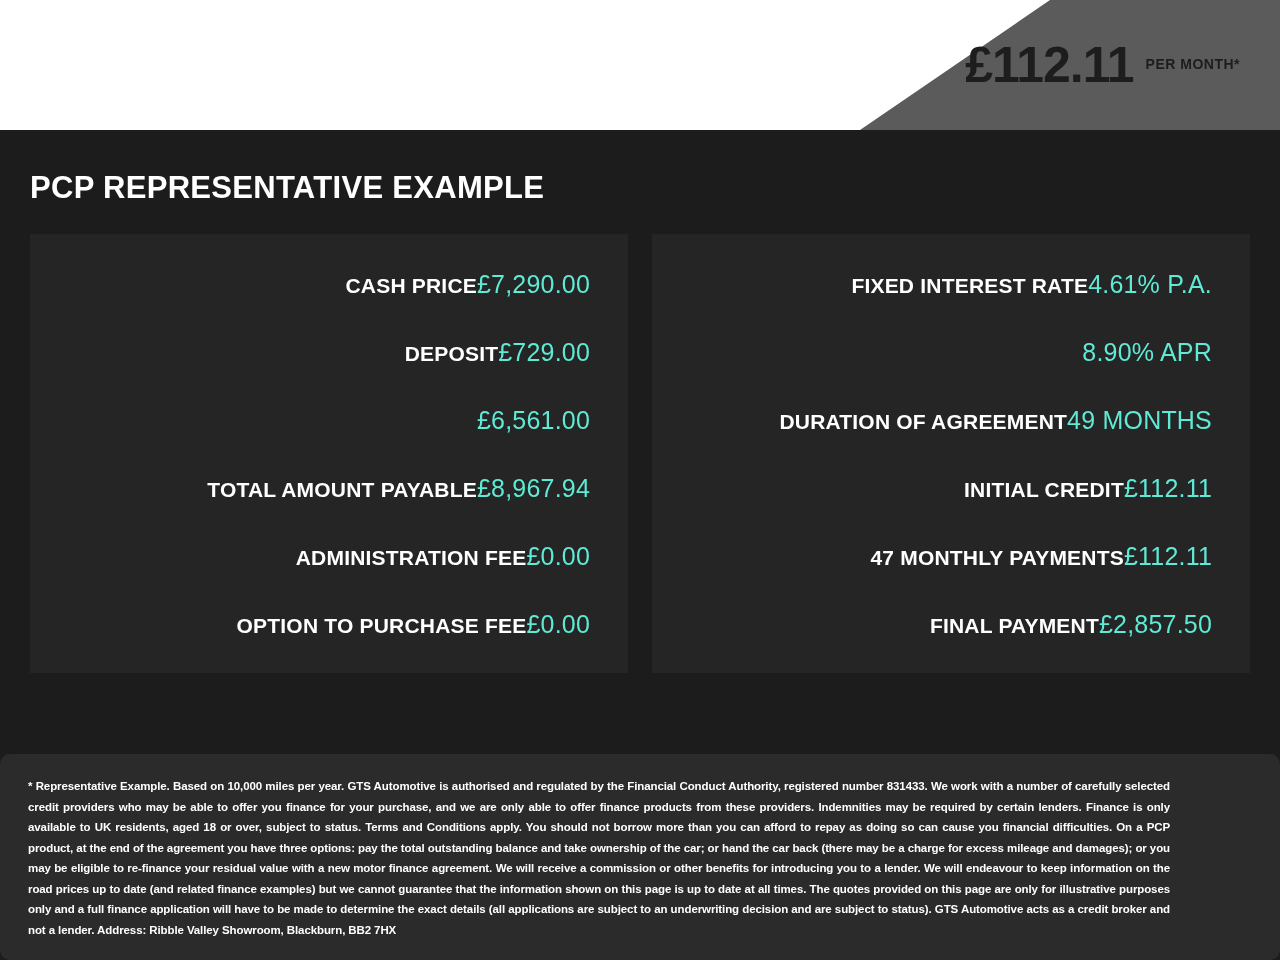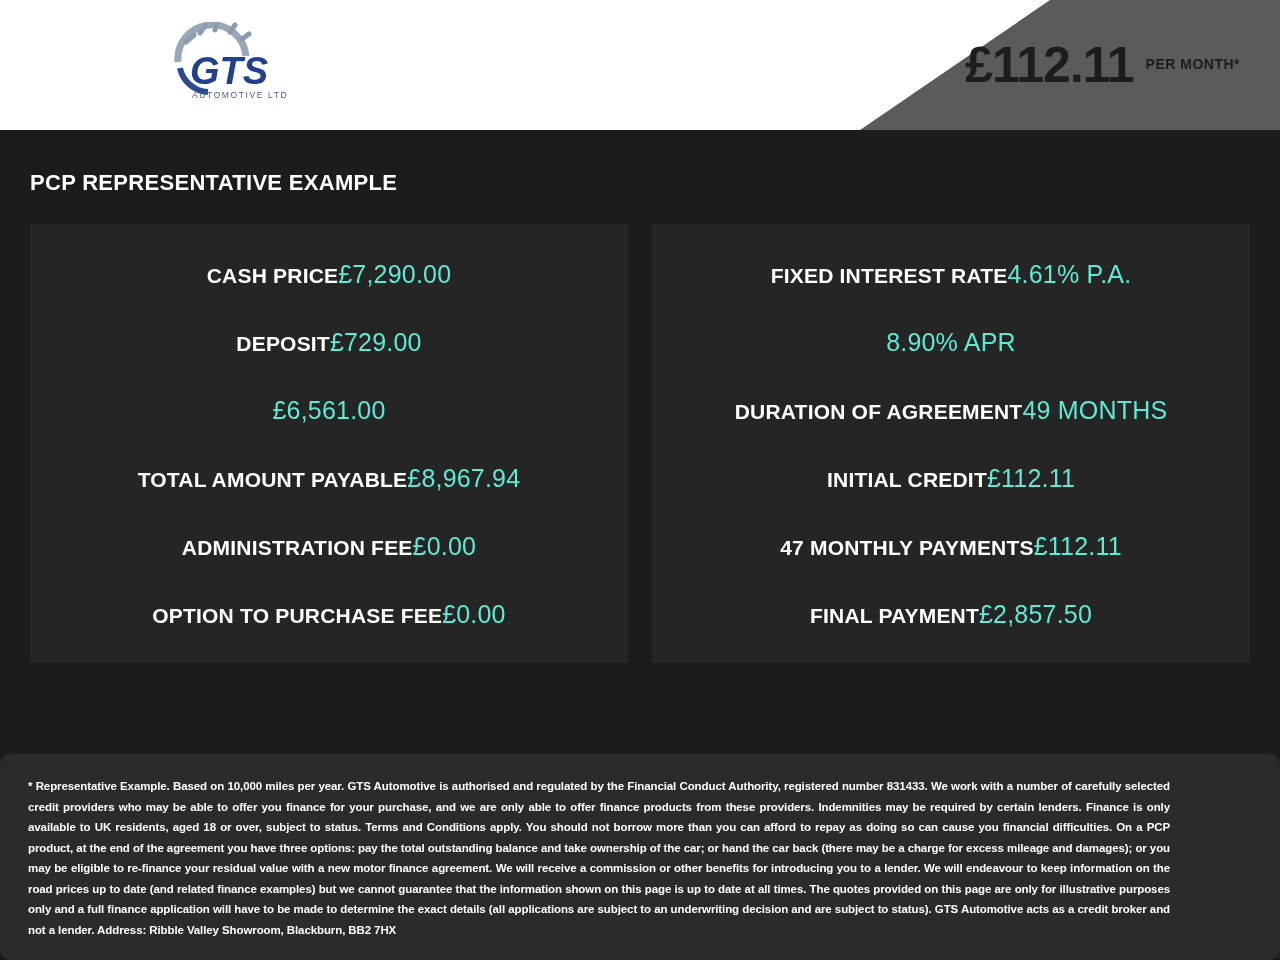--- a/index.html
+++ b/index.html
@@ -59,40 +59,40 @@
 
   
   .body {
     position: relative;
     width: 1280px;
     height: 830px;
     background: #1c1c1c;
   }
   .page-title {
     color: #ffffff;
-    font-size: 22px;
+    font-size: 31px;
     font-weight: bold;
     letter-spacing: 0.3px;
     padding: 40px 0 0 30px;
   }
 
   .panels {
     display: flex;
     gap: 24px;
     padding: 28px 30px 0 30px;
   }
   .panel {
     flex: 1;
     background: #252525;
     padding: 36px 38px 30px 38px;
   }
   .row {
     display: flex;
     align-items: baseline;
-    justify-content: center;
+    justify-content: flex-end;
     margin-bottom: 39px;
   }
   .row:last-child { margin-bottom: 4px; }
   .row-label {
     color: #ffffff;
     font-size: 21px;
     font-weight: bold;
     letter-spacing: 0.2px;
     white-space: nowrap;
   }
@@ -122,31 +122,20 @@
     text-align: justify;
     letter-spacing: -0.1px;
   }
 </style>
 </head>
 <body>
 
 <div class="header">
   <div class="header-dark"></div>
 
-  <div class="logo">
-    <svg width="130" height="86" viewBox="0 0 130 86" xmlns="http://www.w3.org/2000/svg">
-      <g>
-        <path d="M18 40 A34 34 0 0 1 86 34" fill="none" stroke="#9aa7b8" stroke-width="7"></path>
-        <path d="M26 20 L34 13 M40 11 L45 4 M55 8 L57 0 M70 10 L75 3 M82 17 L89 12" stroke="#8d9bae" stroke-width="5" stroke-linecap="round"></path>
-        <path d="M20 46 A30 30 0 0 0 48 70" fill="none" stroke="#2b4a8f" stroke-width="6"></path>
-        <text x="30" y="62" font-family="Liberation Sans, sans-serif" font-size="38" font-weight="bold" font-style="italic" fill="#23408e">GTS</text>
-        <text x="32" y="76" font-family="Liberation Sans, sans-serif" font-size="8.5" letter-spacing="1.6" fill="#4a5e8f">AUTOMOTIVE LTD</text>
-      </g>
-    </svg>
-  </div>
 
   <div class="price-wrap">
     <span class="price-main">£112.11</span>
     <span class="price-sub">PER MONTH*</span>
   </div>
 </div>
 
 <div class="body">
   <div class="page-title">PCP REPRESENTATIVE EXAMPLE</div>
 

